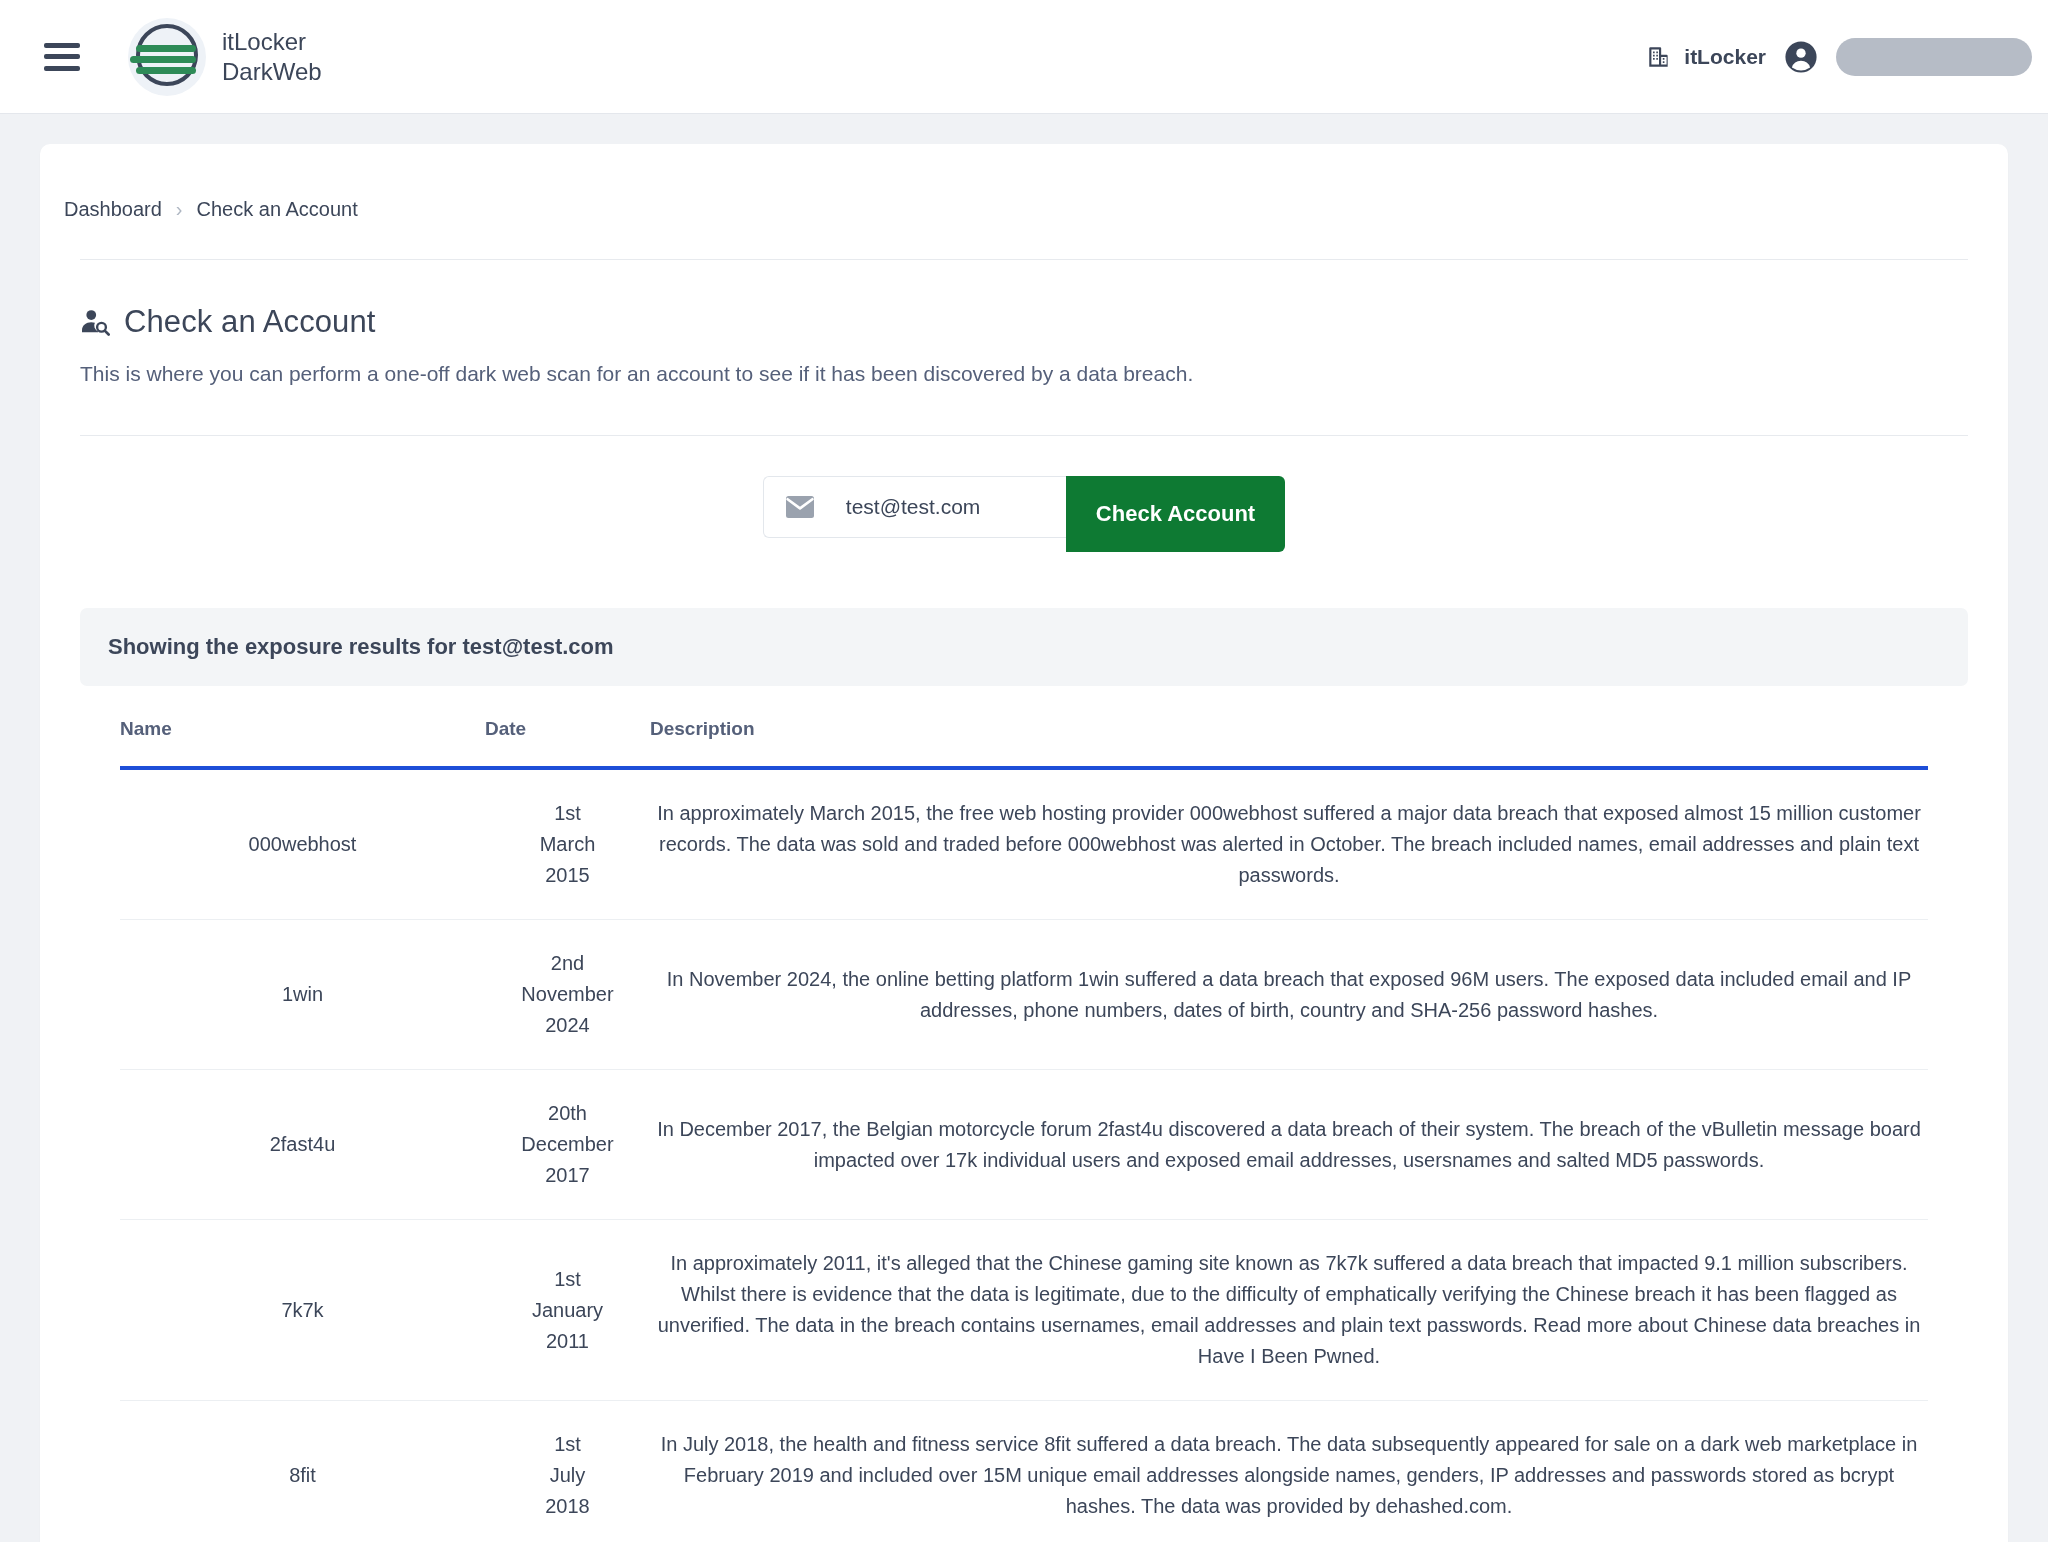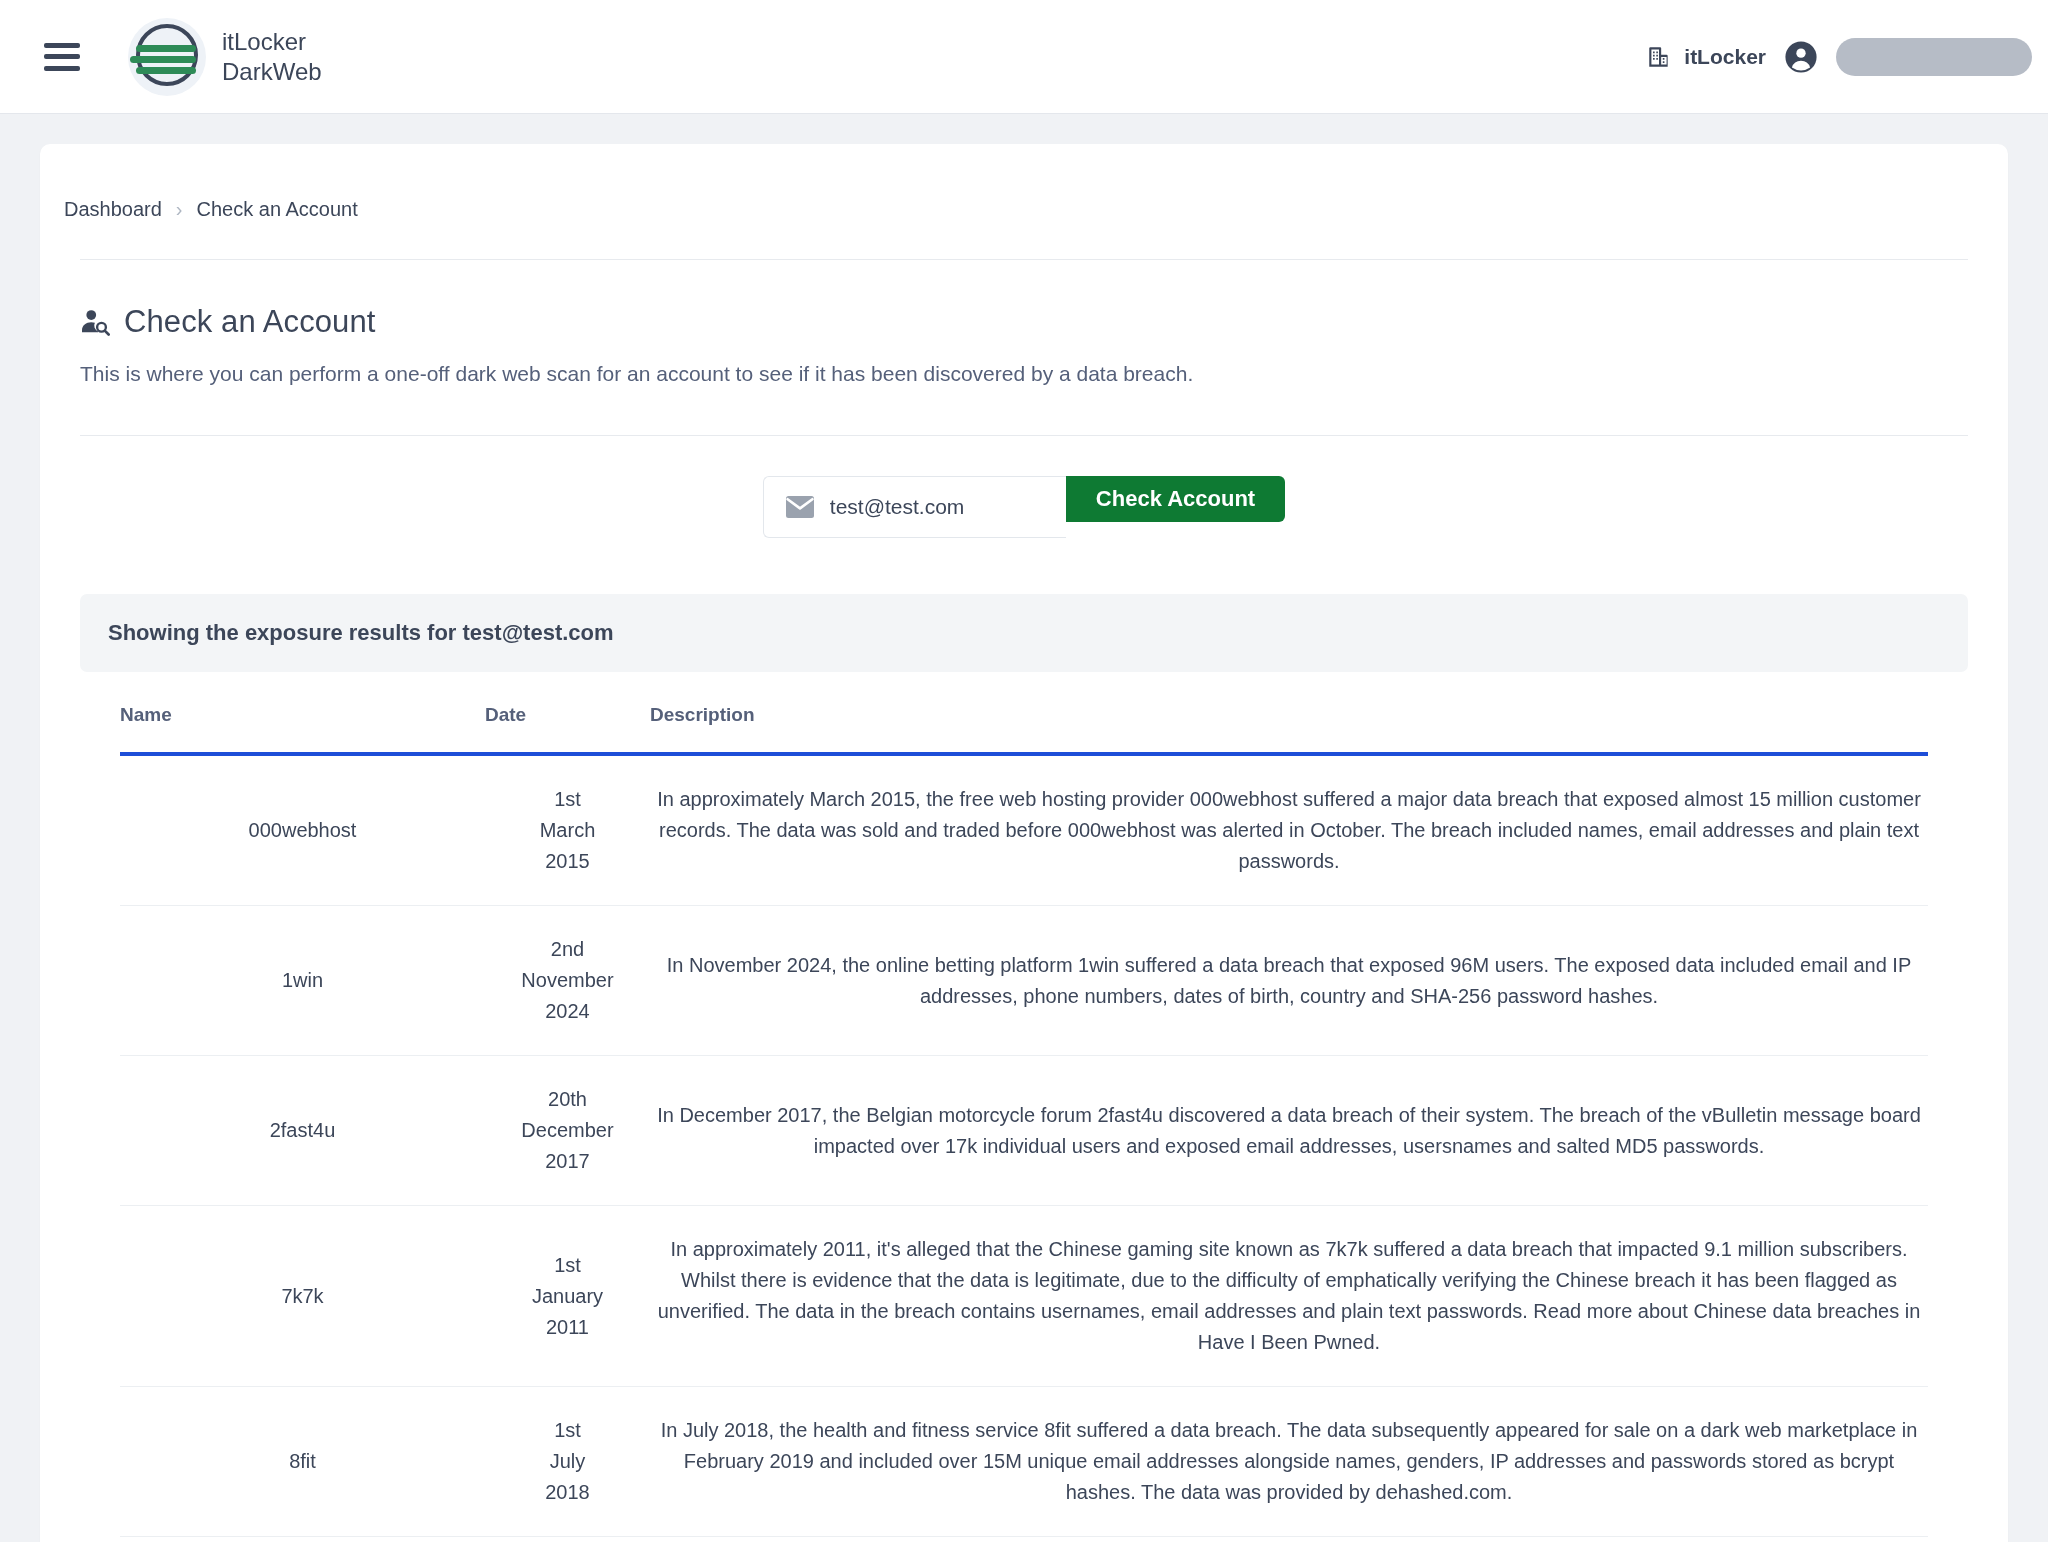--- a/index.html
+++ b/index.html
@@ -167,21 +167,21 @@
   .search-group { display: flex; align-items: stretch; }
 
   .search-field {
     width: 303px;
     height: 62px;
     border: 1px solid #e3e7ec;
     border-right: none;
     border-radius: 6px 0 0 6px;
     display: flex;
     align-items: center;
-    gap: 16px;
+    gap: 32px;
     padding: 0 18px 0 22px;
     background: #fff;
   }
   .icon-mail { width: 28px; height: 22px; display: block; }
   .search-field input {
     border: none;
     outline: none;
     font-family: "Liberation Sans", sans-serif;
     font-size: 21px;
     color: #3c4659;
@@ -190,21 +190,21 @@
   }
   .check-btn {
     background: #0e7a33;
     color: #ffffff;
     border: none;
     border-radius: 0 6px 6px 0;
     font-family: "Liberation Sans", sans-serif;
     font-size: 22px;
     font-weight: bold;
     padding: 0 30px;
-    height: 46px;
+    height: 76px;
     cursor: pointer;
     white-space: nowrap;
   }
 
   
   .results-banner {
     margin: 56px 40px 0 40px;
     background: #f3f5f7;
     border-radius: 7px;
     padding: 26px 28px;

